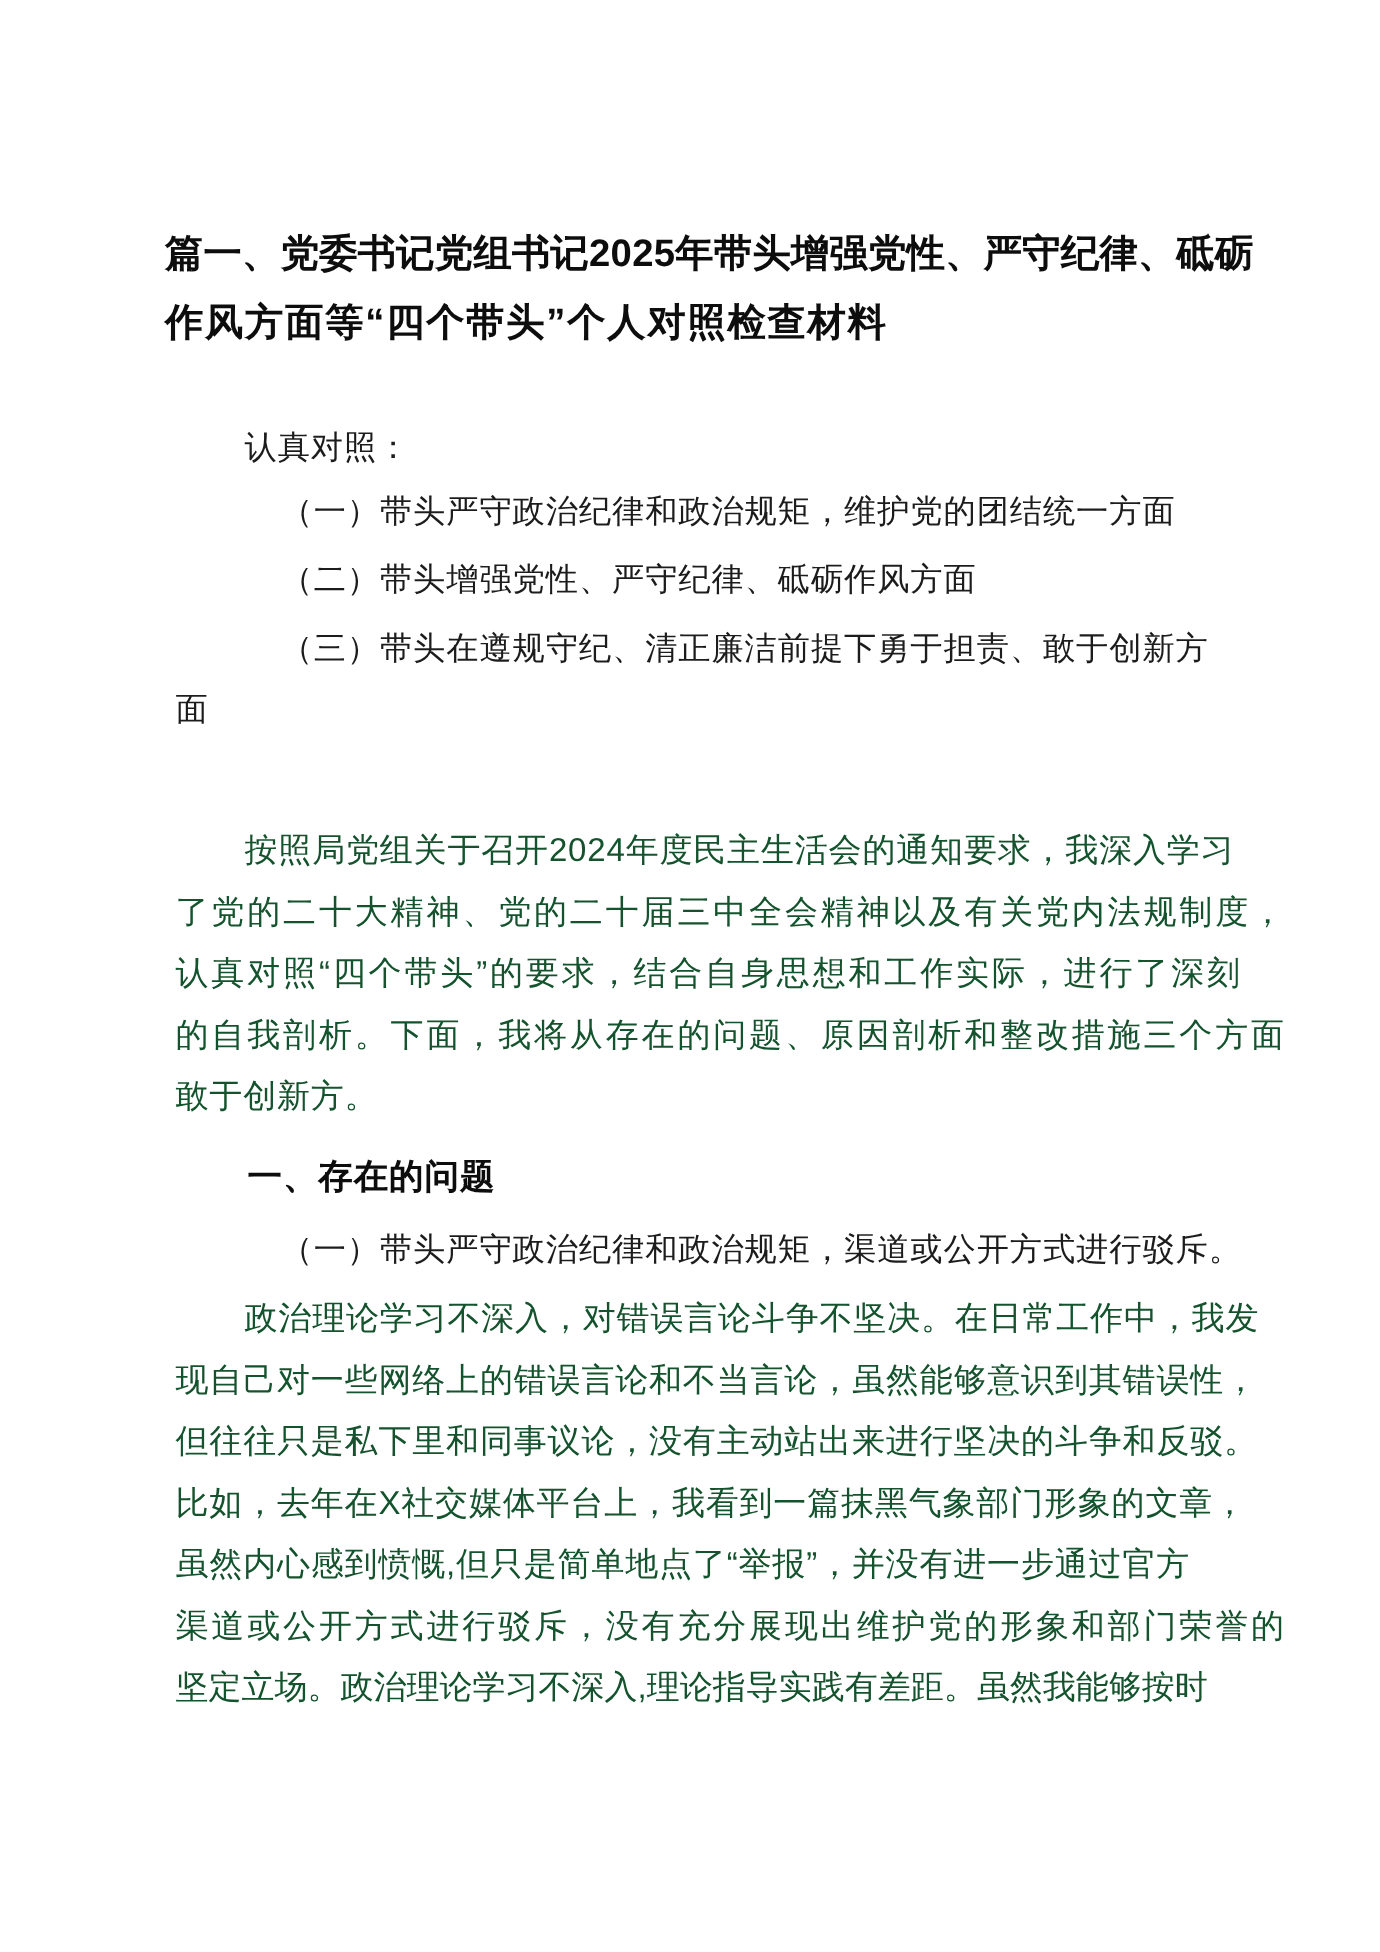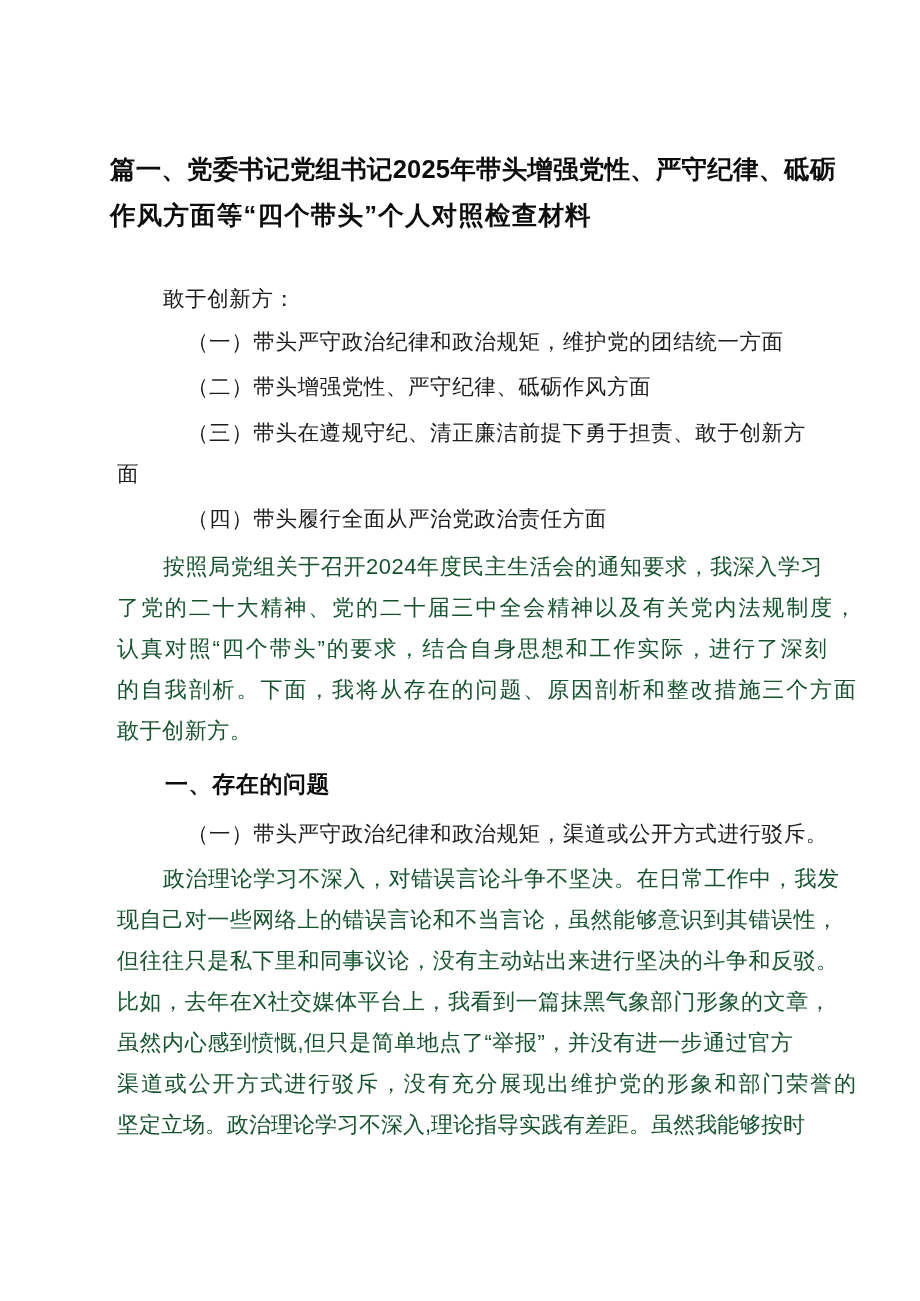--- a/index.html
+++ b/index.html
@@ -88,30 +88,29 @@
 </head>
 <body>
 
 <div class="page">
 
   <div class="doc-title">
     <span class="tline tline1">篇一、党委书记党组书记2025年带头增强党性、严守纪律、砥砺</span>
     <span class="tline tline2">作风方面等“四个带头”个人对照检查材料</span>
   </div>
 
-  <div class="tb col-body" style="top:278px;">敢于创新方：</div>
+  <div class="tb col-body" style="top:278px;">认真对照：</div>
 
   <div class="tb col-list" style="top:321px;">（一）带头严守政治纪律和政治规矩，维护党的团结统一方面</div>
 
   <div class="tb col-list" style="top:366px;">（二）带头增强党性、严守纪律、砥砺作风方面</div>
 
   <div class="tb col-list" style="top:412px;">（三）带头在遵规守纪、清正廉洁前提下勇于担责、敢于创新方</div>
   <div class="tb col-edge" style="top:453px;">面</div>
 
-  <div class="tb col-list" style="top:498px;">（四）带头履行全面从严治党政治责任方面</div>
 
   <div class="lnblock" style="top:546px;">
     <span class="ln ind sp-n">按照局党组关于召开2024年度民主生活会的通知要求，我深入学习</span>
     <span class="ln sp-w">了党的二十大精神、党的二十届三中全会精神以及有关党内法规制度，</span>
     <span class="ln sp-w">认真对照“四个带头”的要求，结合自身思想和工作实际，进行了深刻</span>
     <span class="ln sp-w">的自我剖析。下面，我将从存在的问题、原因剖析和整改措施三个方面</span>
     <span class="ln sp-n">敢于创新方。</span>
   </div>
 
   <div class="sec-head" style="top:766px;">一、存在的问题</div>

